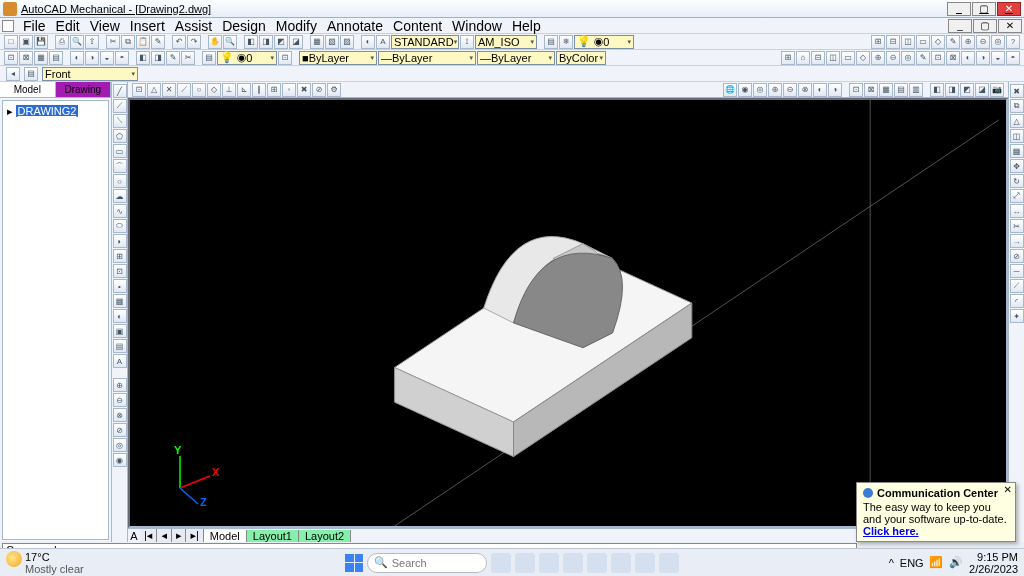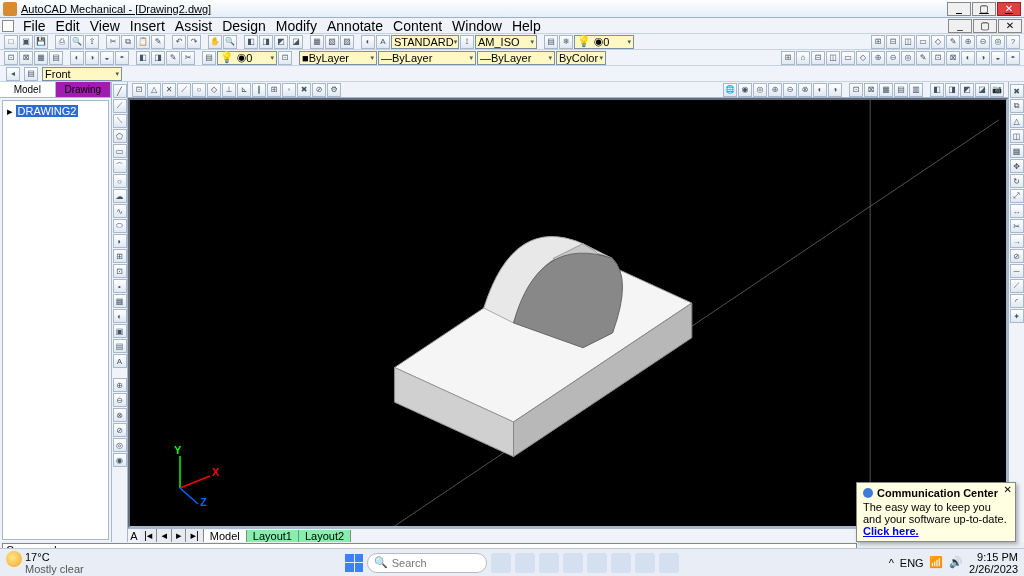--- a/index.html
+++ b/index.html
@@ -16,21 +16,21 @@
 .tbtn { width:14px; height:14px; border:1px solid #a8b8cc; background:linear-gradient(#fff,#e0e8f2); cursor:pointer; display:flex; align-items:center; justify-content:center; font-size:8px; color:#456; flex-shrink:0;}
 .tbtn.sep { border:none; background:none; width:5px; }
 .sel { height:14px; border:1px solid #7a8fa8; background:#fef9c3; font-size:10px; padding:0 2px; display:flex; align-items:center; flex-shrink:0;}
 .sel .arr { margin-left:auto; font-size:7px; color:#555;}
 .main { display:flex; height:460px; }
 .tree { width:112px; background:#f0f4fa; border-right:1px solid #a8b8cc; display:flex; flex-direction:column; }
 .tree-tabs { height:16px; display:flex; border-bottom:1px solid #a8b8cc; }
 .tree-tab { flex:1; text-align:center; font-size:10px; padding:2px 0; background:#a21caf; border-right:1px solid #a8b8cc; cursor:pointer;}
 .tree-tab.active { background:#fff; }
 .tree-body { flex:1; background:#fff; margin:2px; border:1px solid #a8b8cc; padding:4px; font-size:10px; }
-.tree-item { background:#2a6cd4; color:#fff; padding:0 2px; display:inline-block; }
+.tree-item { background:#2a6cd4; color:#fff; padding:0 2px; display:inline-block;text-decoration:underline; }
 .ltool { width:16px; background:#f0f4fa; border-right:1px solid #a8b8cc; display:flex; flex-direction:column; align-items:center; padding-top:2px; gap:1px;}
 .ltool .tbtn { width:14px; height:14px;}
 .canvas-wrap { flex:1; display:flex; flex-direction:column; position:relative;}
 .ctoolbar { height:16px; background:#f0f4fa; border-bottom:1px solid #a8b8cc; display:flex; align-items:center; padding:0 4px; gap:1px;}
 .canvas { flex:1; background:#000; position:relative; overflow:hidden; border:2px inset #a8b8cc;}
 .ucs { position:absolute; bottom:16px; left:30px; }
 .ucs-label { position:absolute; font-size:11px; font-weight:bold; }
 .bottom-tabs { height:14px; background:#f0f4fa; display:flex; align-items:center; font-size:10px; border-top:1px solid #a8b8cc;}
 .btab { padding:0 6px; border-right:1px solid #888; background:#86efac; cursor:pointer;}
 .btab.active { background:#fff; }
@@ -45,21 +45,21 @@
 .taskbar { position:absolute; bottom:0; left:0; right:0; height:28px; background:#e9eef6; border-top:1px solid #bcc7d6; display:flex; align-items:center; padding:0 6px; gap:6px; font-size:10px;}
 .taskbar .weather { display:flex; align-items:flex-start; gap:3px; }
 .taskbar .wicon { width:16px; height:16px; border-radius:50%; background:radial-gradient(circle at 40% 40%, #ffe68a, #f6a623);}
 .taskbar .center { position:absolute; left:50%; transform:translateX(-50%); display:flex; align-items:center; gap:4px;}
 .taskbar .start { width:18px; height:18px; display:grid; grid-template-columns:1fr 1fr; grid-template-rows:1fr 1fr; gap:1px;}
 .taskbar .start div { background:#3b82f6;}
 .taskbar .search { width:120px; height:20px; background:#fff; border:1px solid #bbb; border-radius:10px; display:flex; align-items:center; padding:0 6px; gap:4px; color:#777;}
 .taskbar .ticon { width:20px; height:20px; border-radius:3px; background:#d4e0ef; cursor:pointer;}
 .taskbar .tray { margin-left:auto; display:flex; align-items:center; gap:6px; font-size:9.5px;}
 .viewsel { height:16px; background:#f0f4fa; border-bottom:1px solid #c5d2e2; display:flex; align-items:center; padding:0 6px; gap:4px;}
-.viewsel .sel { width:80px; }
+.viewsel .sel { width:96px; }
 </style>
 </head>
 <body>
 
 <div class="titlebar">
   <div class="icon"></div>
   <div class="title">AutoCAD Mechanical - [Drawing2.dwg]</div>
   <div class="winbtn">_</div>
   <div class="winbtn">▢</div>
   <div class="winbtn close">✕</div>

